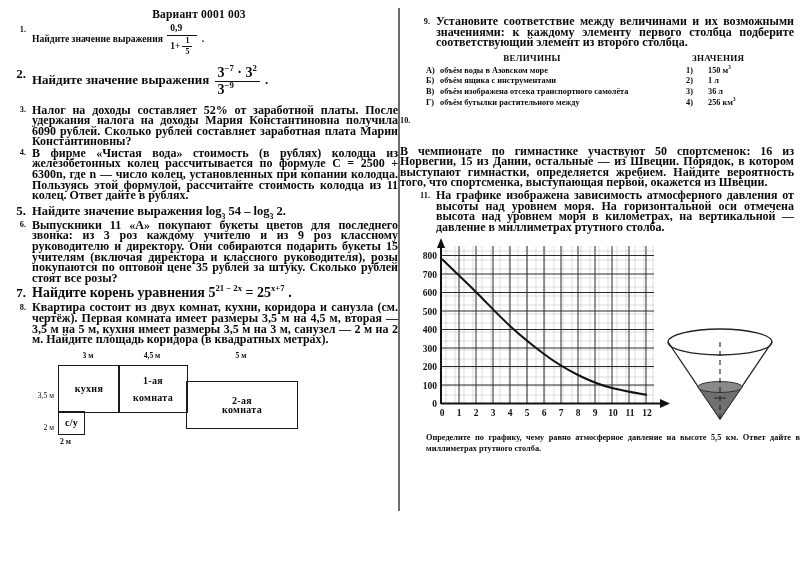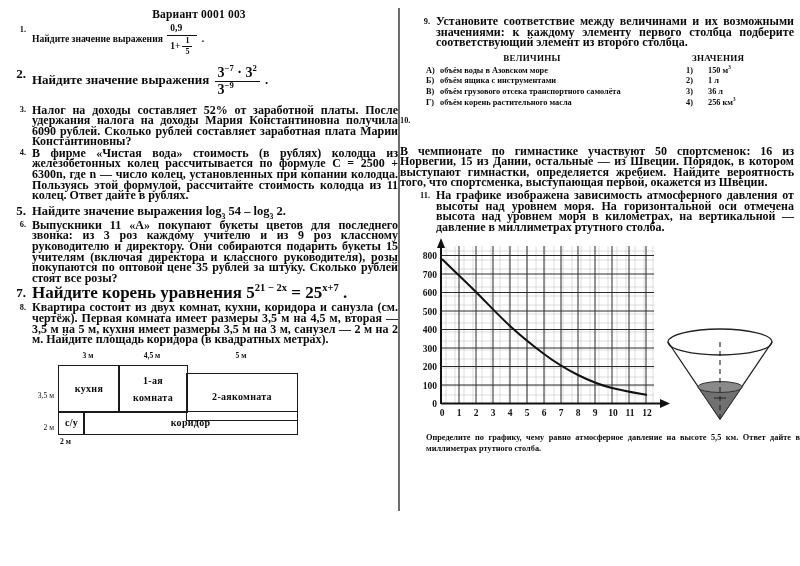--- a/index.html
+++ b/index.html
@@ -122,21 +122,21 @@
       </div>
     </div>
 
     <div class="prob">
       <div class="num">6.</div>
       <div class="body">Выпускники 11 «А» покупают букеты цветов для последнего звонка: из 3 роз каждому учителю и из 9 роз классному руководителю и директору. Они собираются подарить букеты 15 учителям (включая директора и классного руководителя), розы покупаются по оптовой цене 35 рублей за штуку. Сколько рублей стоят все розы?</div>
     </div>
 
     <div class="prob" style="margin-top:2px;">
       <div class="num big">7.</div>
-      <div class="body big" style="font-size:17px;">
+      <div class="body big" style="font-size:14px;">
         <span class="lead">Найдите корень уравнения</span>
         <span class="nowrap">
           <span>5</span><sup>21 − 2x</sup>
           <span>=</span>
           <span>25</span><sup>x+7</sup>
           <span>.</span>
         </span>
       </div>
     </div>
 
@@ -154,29 +154,26 @@
       <div class="dimleft" style="left:14px;top:72px;width:40px;">2 м</div>
 
       <div class="plan">
         <div class="room" style="left:0;top:0;width:60px;height:46px;">
           <span>кухня</span>
         </div>
         <div class="room" style="left:60px;top:0;width:68px;height:46px;flex-direction:column;gap:8px;">
           <span>1-ая</span>
           <span>комната</span>
         </div>
-        <div class="room" style="left:128px;top:8px;width:110px;height:46px;flex-direction:row;text-align:right;">
+        <div class="room" style="left:128px;top:16px;width:110px;height:46px;flex-direction:column;text-align:right;">
           <span>2-ая</span>
           <span>комната</span>
         </div>
         <div class="room" style="left:0;top:46px;width:25px;height:22px;">
           <span>с/у</span>
-        </div>
-        <div class="room" style="left:25px;top:46px;width:213px;height:22px;">
-          <span>коридор</span>
         </div>
       </div>
 
       <div class="dimbot" style="left:60px;top:86px;">2 м</div>
     </div>
 
   </div>
 
   <div class="col col-right">
 
@@ -191,25 +188,25 @@
         <div class="mitem">
           <span class="lab">А)</span>
           <span class="txt">объём воды в Азовском море</span>
         </div>
         <div class="mitem">
           <span class="lab">Б)</span>
           <span class="txt">объём ящика с инструментами</span>
         </div>
         <div class="mitem">
           <span class="lab">В)</span>
-          <span class="txt">объём грузового отсека транспортного самолёта</span>
+          <span class="txt">объём изображена отсека транспортного самолёта</span>
         </div>
         <div class="mitem">
           <span class="lab">Г)</span>
-          <span class="txt">объём корень растительного масла</span>
+          <span class="txt">объём бутылки растительного между</span>
         </div>
       </div>
       <div class="rcol">
         <div class="mhead" style="text-align:left;padding-left:6px;">ЗНАЧЕНИЯ</div>
         <div class="vitem">
           <span class="vlab">1)</span>
           <span class="vval"><span>150 м</span><sup>3</sup></span>
         </div>
         <div class="vitem">
           <span class="vlab">2)</span>

